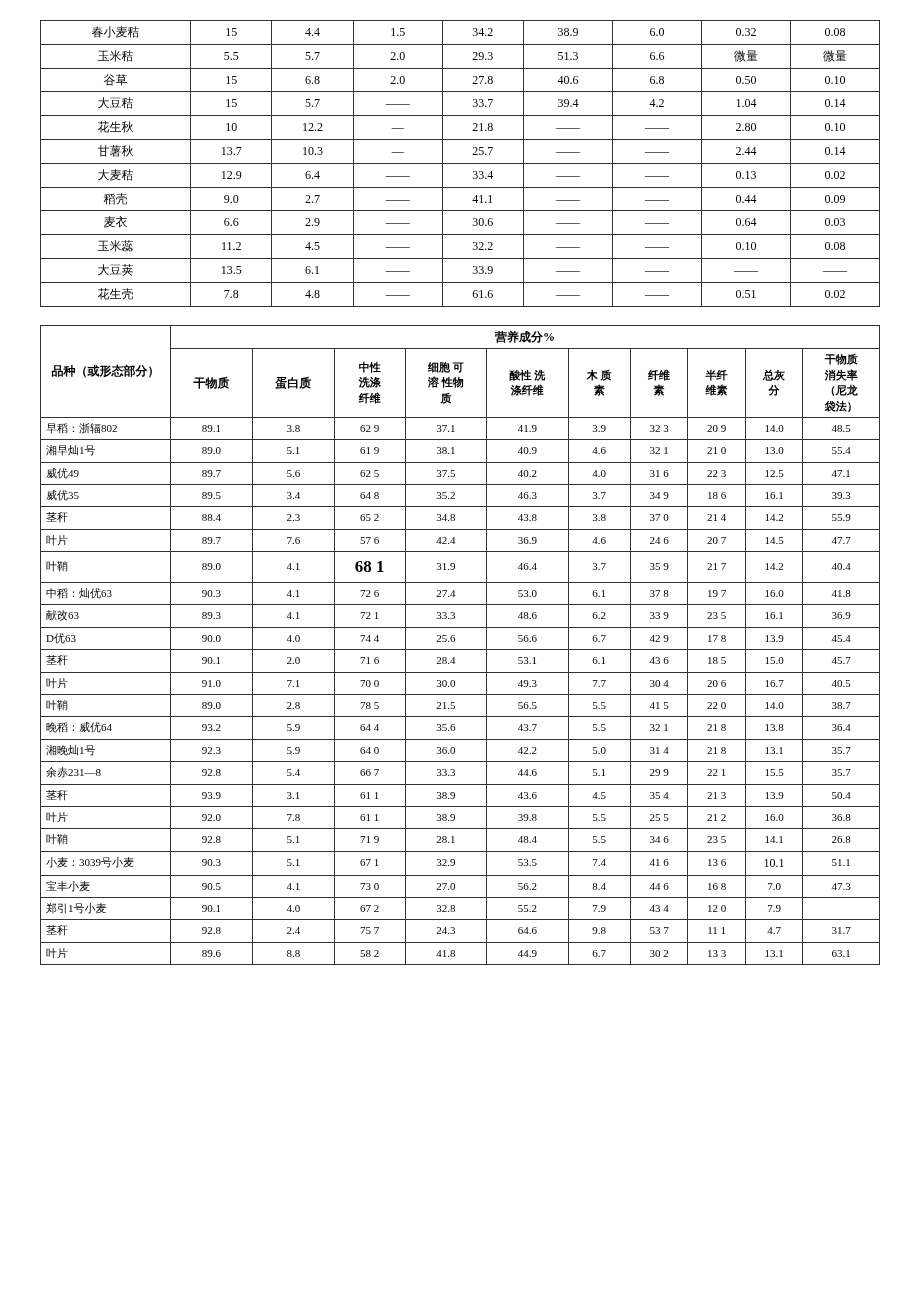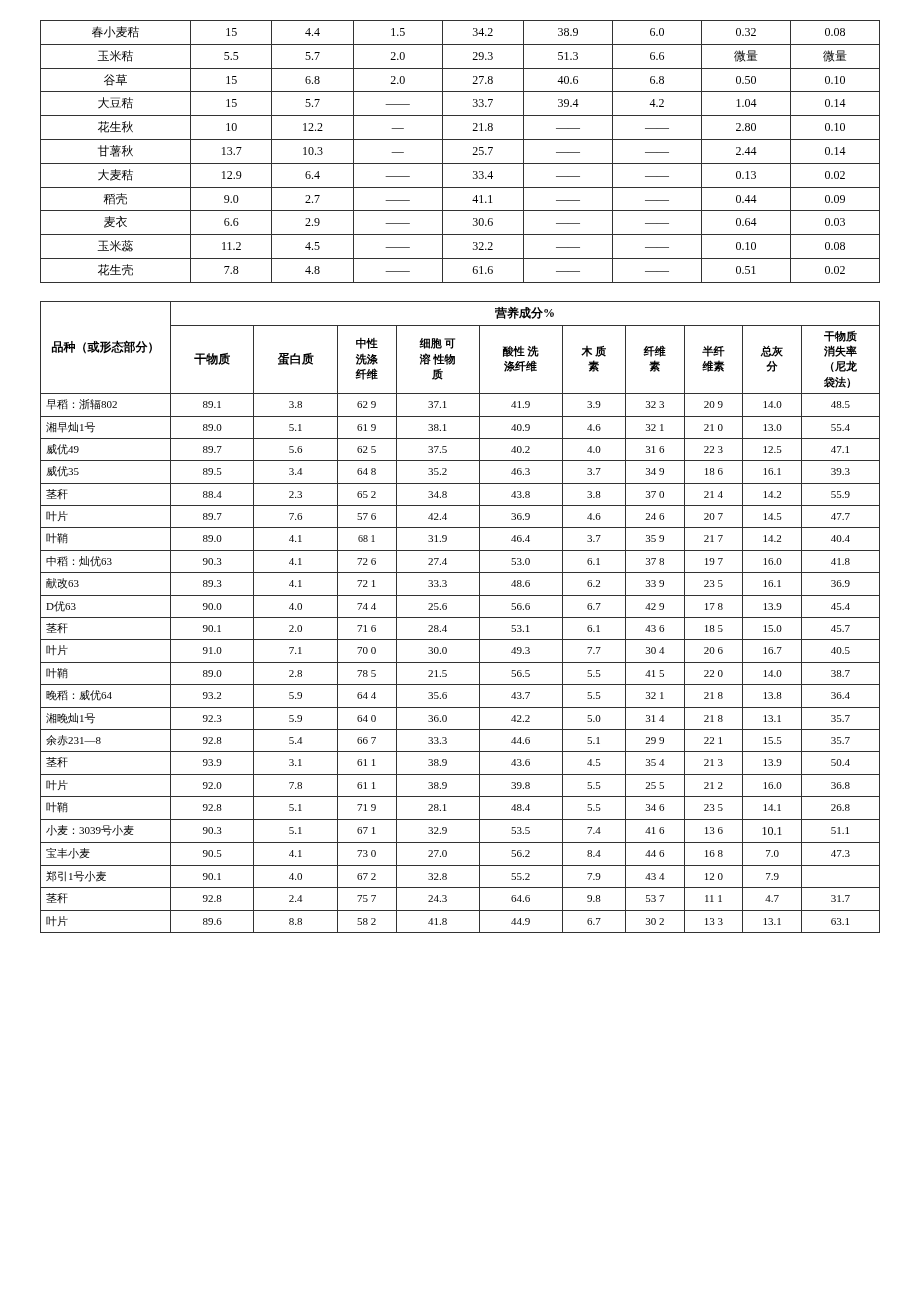--- a/index.html
+++ b/index.html
@@ -137,20 +137,31 @@
         <td>11.2</td>
         <td>4.5</td>
         <td>——</td>
         <td>32.2</td>
         <td>——</td>
         <td>——</td>
         <td>0.10</td>
         <td>0.08</td>
       </tr>
       <tr>
+        <td>大豆荚</td>
+        <td>13.5</td>
+        <td>6.1</td>
+        <td>——</td>
+        <td>33.9</td>
+        <td>——</td>
+        <td>——</td>
+        <td>——</td>
+        <td>——</td>
+      </tr>
+      <tr>
         <td>花生壳</td>
         <td>7.8</td>
         <td>4.8</td>
         <td>——</td>
         <td>61.6</td>
         <td>——</td>
         <td>——</td>
         <td>0.51</td>
         <td>0.02</td>
       </tr>
@@ -255,21 +266,21 @@
         <td style="font-size: 11px;">4.6</td>
         <td style="font-size: 11px;">24 6</td>
         <td style="font-size: 11px;">20 7</td>
         <td style="font-size: 11px;">14.5</td>
         <td style="font-size: 11px;">47.7</td>
       </tr>
       <tr>
         <td style="text-align: left; font-size: 11px;">叶鞘</td>
         <td style="font-size: 11px;">89.0</td>
         <td style="font-size: 11px;">4.1</td>
-        <td style="font-size: 10px;">68 1</td>
+        <td style="font-size: 17px; font-weight: bold;">68 1</td>
         <td style="font-size: 11px;">31.9</td>
         <td style="font-size: 11px;">46.4</td>
         <td style="font-size: 11px;">3.7</td>
         <td style="font-size: 11px;">35 9</td>
         <td style="font-size: 11px;">21 7</td>
         <td style="font-size: 11px;">14.2</td>
         <td style="font-size: 11px;">40.4</td>
       </tr>
       <tr>
         <td style="text-align: left; font-size: 11px;">中稻：灿优63</td>

